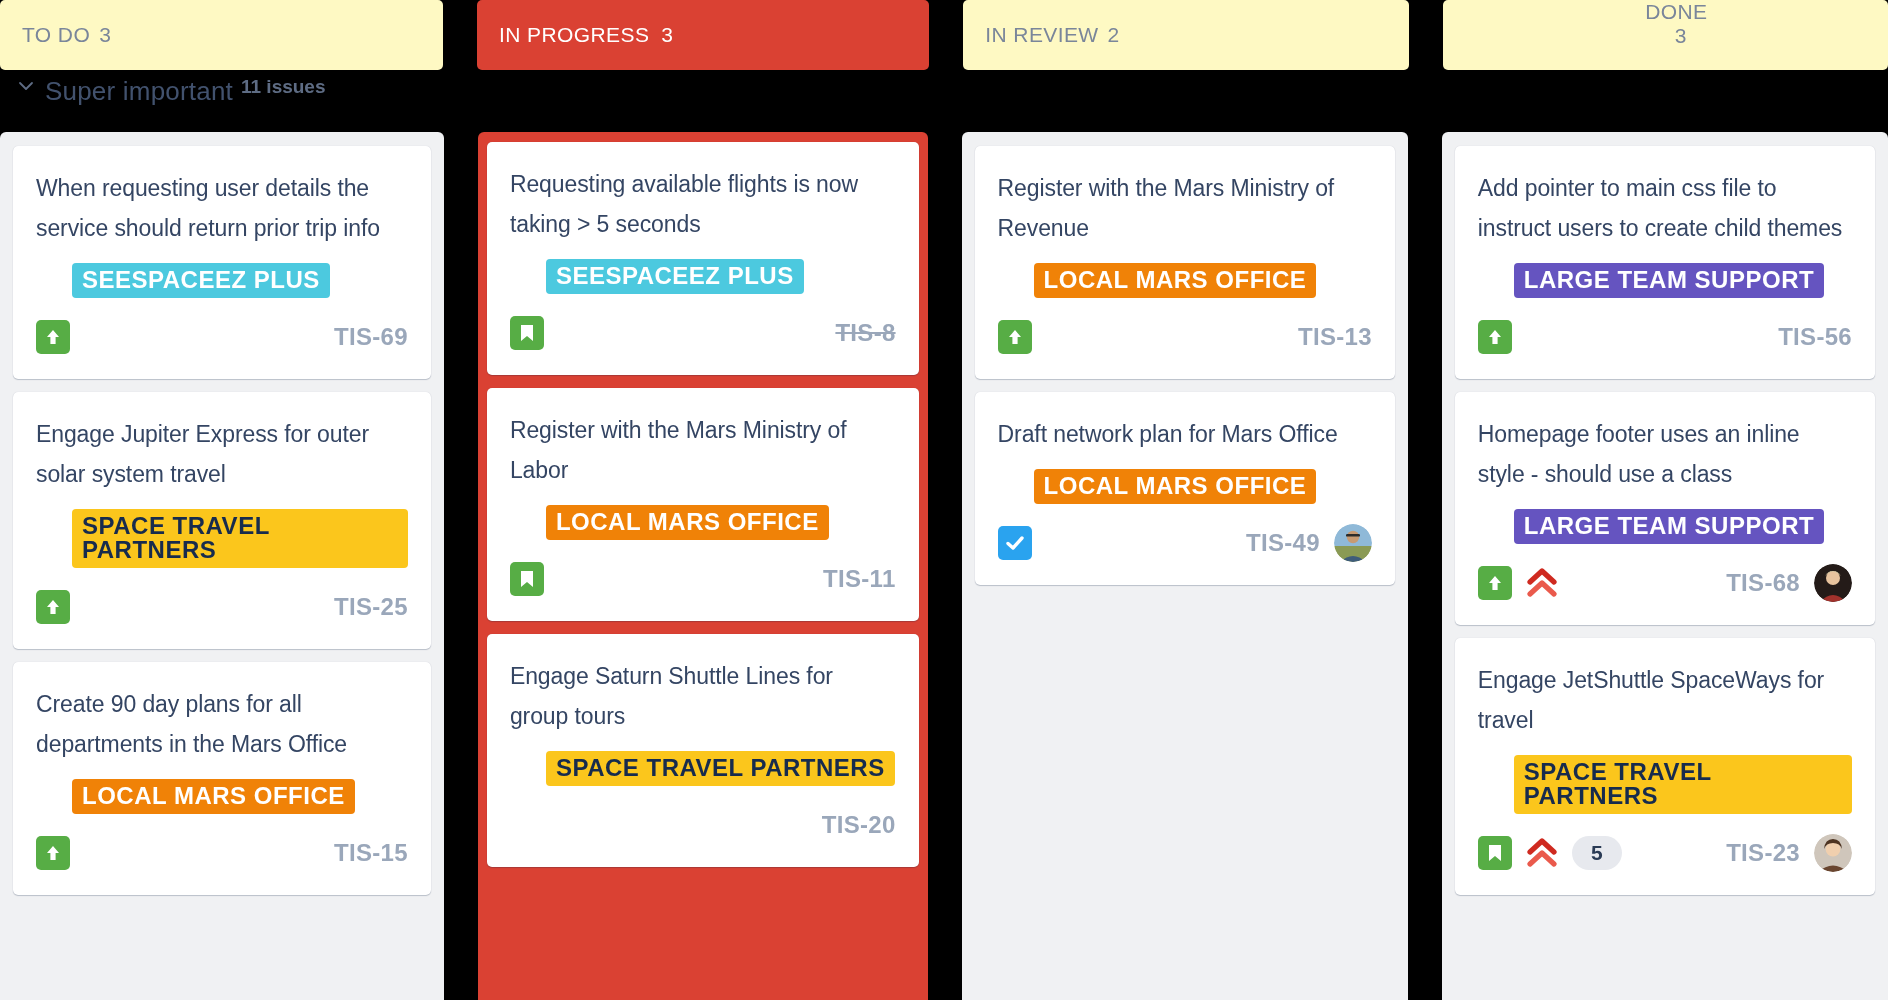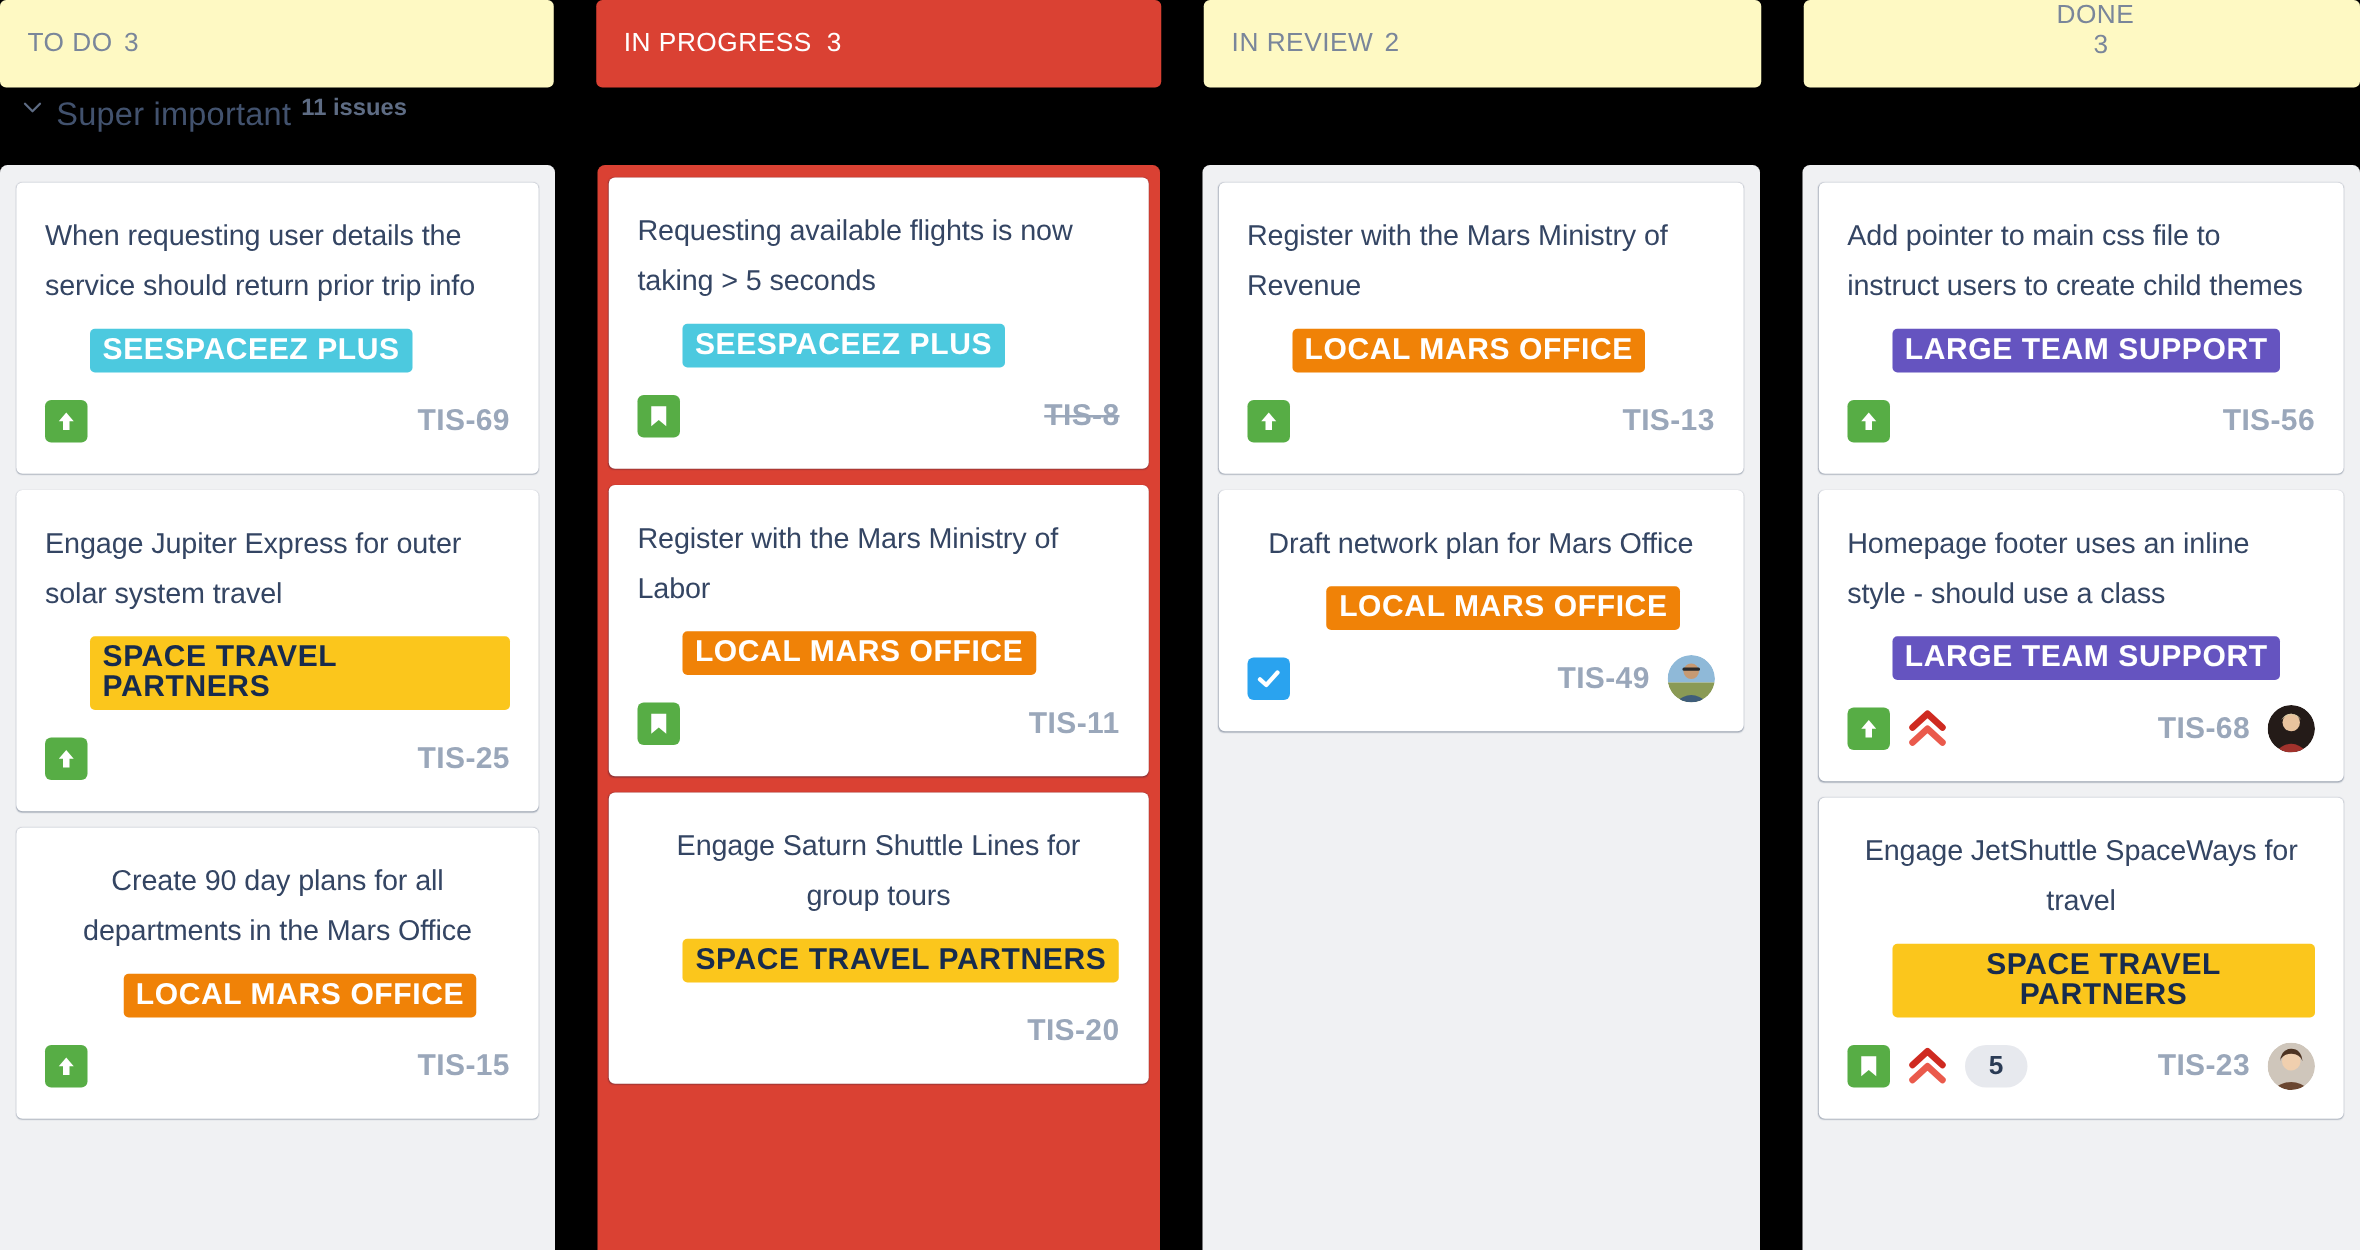--- a/index.html
+++ b/index.html
@@ -98,21 +98,21 @@
 
   
   .card {
     background: #ffffff;
     border-radius: 5px;
     box-shadow: 0 1px 1px rgba(9,30,66,0.22), 0 0 1px rgba(9,30,66,0.18);
     padding: 22px 23px 20px 23px;
     margin-bottom: 13px;
     box-sizing: border-box;
   }
-  .card:last-child { margin-bottom: 0; text-align: center; }
+  .card:last-child { margin-bottom: 0; }
 
   .card-title {
     color: #344563;
     font-size: 23px;
     line-height: 40px;
     font-weight: 400;
     letter-spacing: -0.1px;
     margin-bottom: 15px;
   }
 

